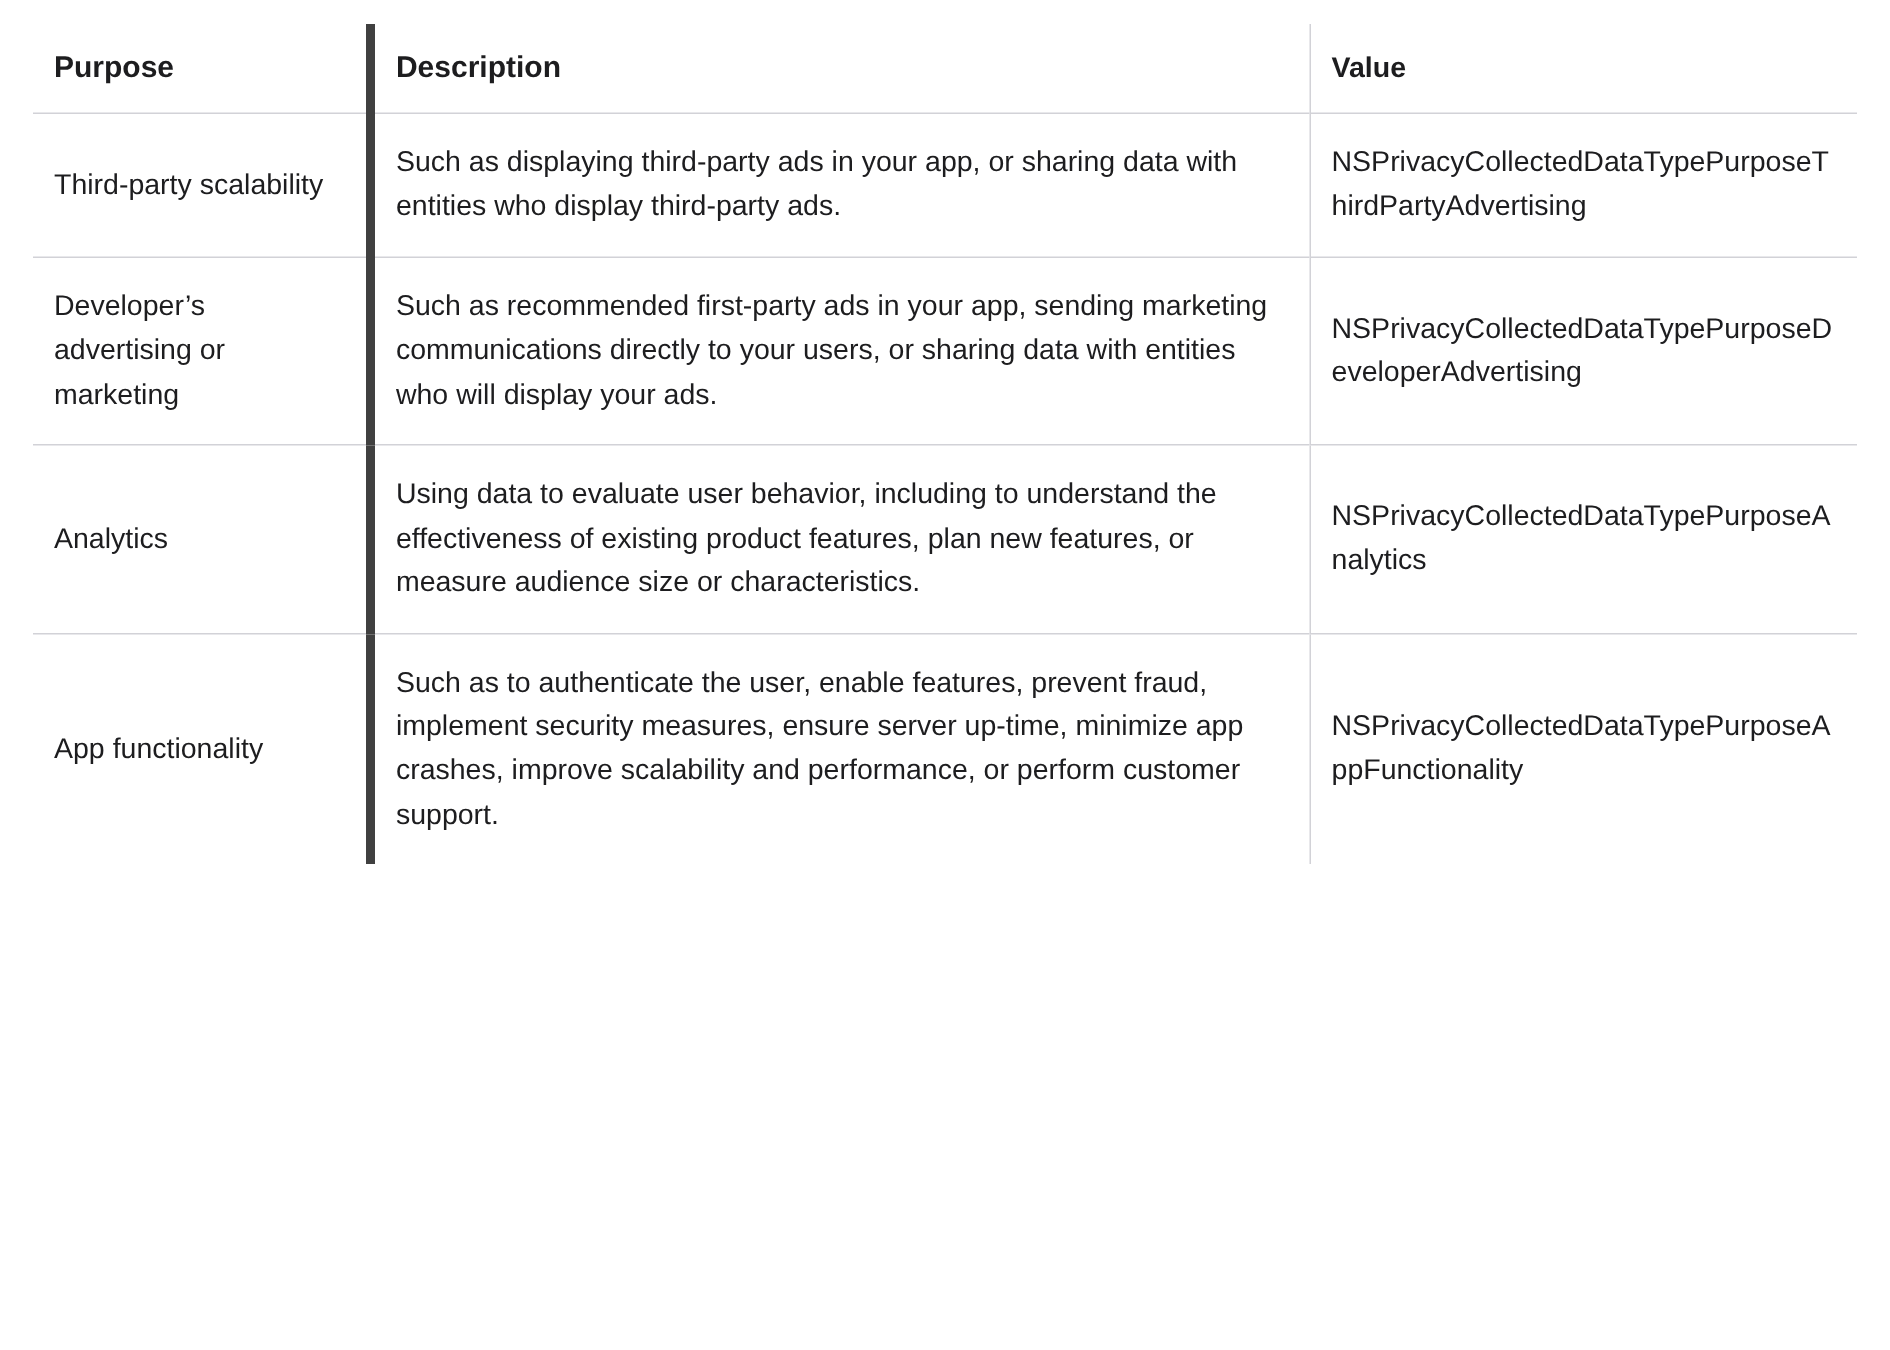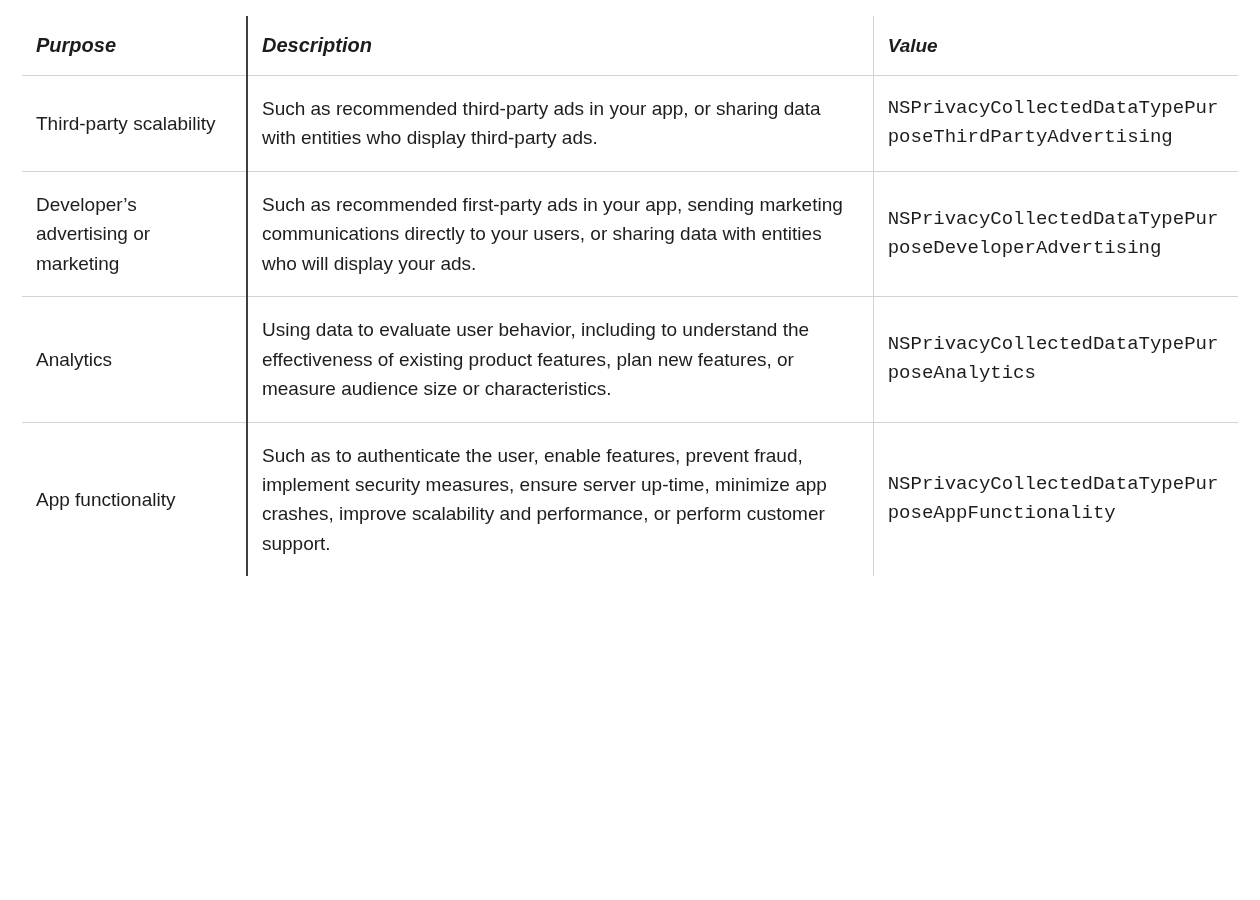--- a/index.html
+++ b/index.html
@@ -35,55 +35,54 @@
     }
     tr:first-child th {
       border-top: none;
     }
     
     th.col-purpose, td.col-purpose {
       width: 18.5%;
     }
     th.col-description, td.col-description {
       width: 51.5%;
-      border-left: 2px solid #404040;
+      border-left: 6px solid #404040;
     }
     th.col-value, td.col-value {
       width: 30%;
       border-left: 1px solid #d2d2d7;
-      font-family: Liberation Mono, monospace;
+      font-family: Liberation Sans, sans-serif;
       font-size: 19px;
       word-break: break-word;
       overflow-wrap: break-word;
     }
     th.col-value {
       font-family: -apple-system, BlinkMacSystemFont, "Segoe UI", "Helvetica Neue", Arial, sans-serif;
       margin-left: 34px;
     }
     
     thead tr th {
       border-bottom: none;
-      font-style: italic;
     }
   </style>
 </head>
 <body>
 
 <table>
   <thead>
     <tr>
       <th class="col-purpose">Purpose</th>
       <th class="col-description">Description</th>
       <th class="col-value">Value</th>
     </tr>
   </thead>
   <tbody>
     <tr>
       <td class="col-purpose">Third-party scalability</td>
-      <td class="col-description">Such as recommended third-party ads in your app, or sharing data with entities who display third-party ads.</td>
+      <td class="col-description">Such as displaying third-party ads in your app, or sharing data with entities who display third-party ads.</td>
       <td class="col-value">NSPrivacyCollectedDataTypePurposeThirdPartyAdvertising</td>
     </tr>
     <tr>
       <td class="col-purpose">Developer’s advertising or marketing</td>
       <td class="col-description">Such as recommended first-party ads in your app, sending marketing communications directly to your users, or sharing data with entities who will display your ads.</td>
       <td class="col-value">NSPrivacyCollectedDataTypePurposeDeveloperAdvertising</td>
     </tr>
     <tr>
       <td class="col-purpose">Analytics</td>
       <td class="col-description">Using data to evaluate user behavior, including to understand the effectiveness of existing product features, plan new features, or measure audience size or characteristics.</td>

